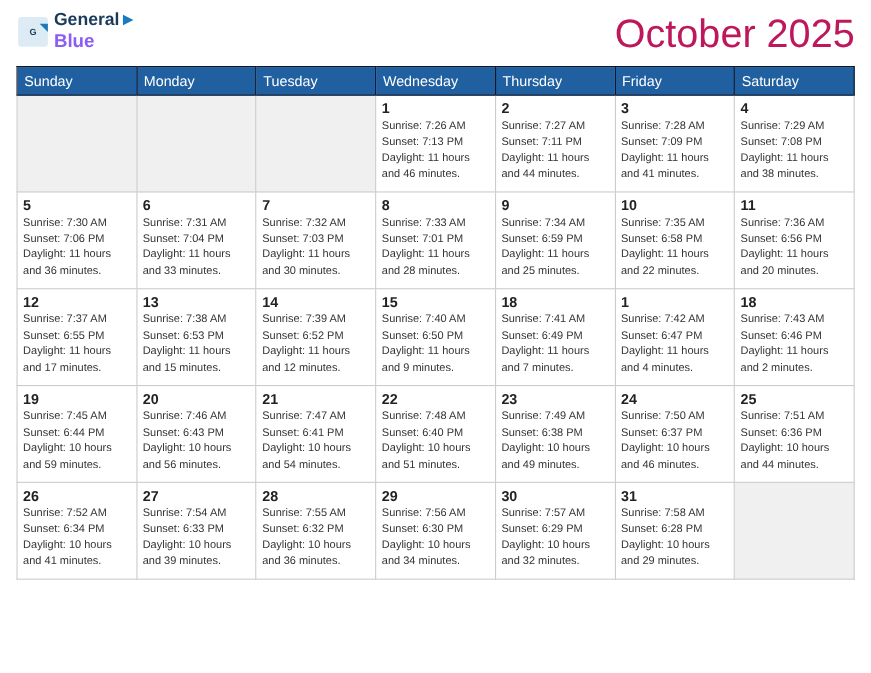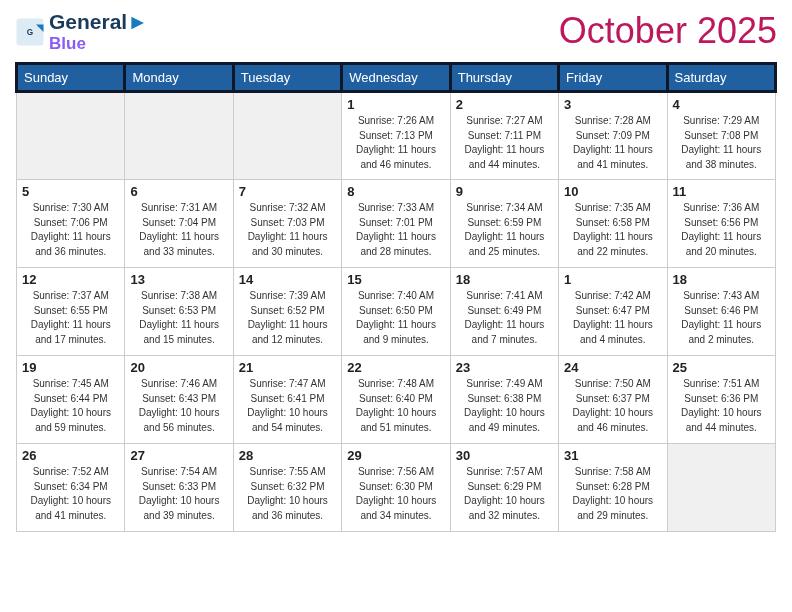--- a/index.html
+++ b/index.html
@@ -5,39 +5,39 @@
     * { box-sizing: border-box; margin: 0; padding: 0; }
     body { font-family: Arial, sans-serif; background: #fff; width: 792px; height: 612px; overflow: hidden; }
     .container { width: 792px; padding: 10px 15px; }
     .header { display: flex; justify-content: space-between; align-items: flex-start; margin-bottom: 8px; }
     .logo { display: flex; align-items: center; }
     .logo-icon { width: 30px; height: 30px; margin-right: 4px; }
     .title-block { text-align: right; }
     .month-title { font-size: 36px; color: #be185d; font-weight: 300; }
     .location { font-size: 16px; color: #555; }
     table { width: 100%; border-collapse: collapse; table-layout: fixed; }
-    th { background: #2060a0; color: #fff; text-align: left; padding: 5px 6px; font-size: 13px; font-weight: normal; border: 3px solid #0f172a; }
+    th { background: #2060a0; color: #fff; text-align: left; padding: 5px 6px; font-size: 13px; font-weight: normal; border: 1px solid #0f172a; }
     td { vertical-align: top; padding: 4px 5px; border: 1px solid #ccc; font-size: 10.5px; color: #333; height: 88px; background: #fff; }
     td.shaded { background: #f0f0f0; }
     .day-num { font-size: 13px; font-weight: bold; color: #222; display: block; margin-bottom: 2px; }
-    .day-info { font-size: 10px; color: #333; line-height: 1.45; text-align: center; }
+    .day-info { font-size: 10px; color: #333; line-height: 1.45; }
   </style>
 </head>
 <body>
 
 <div class="container">
   <div class="header">
     <div class="logo">
       <svg class="logo-icon" viewBox="0 0 40 40">
         <rect x="2" y="2" width="36" height="36" rx="4" fill="#1a7abf" opacity="0.15"></rect>
         <text x="20" y="24" text-anchor="middle" font-size="11" fill="#1a3a5c" font-weight="bold" font-family="Arial">G</text>
         <polygon points="28,10 38,10 38,20" fill="#1a7abf"></polygon>
       </svg>
       <div>
-        <div style="font-size:21px;font-weight:bold;color:#1a3a5c;">General<span style="color:#1a7abf;">►</span></div>
+        <div style="font-size:16px;font-weight:bold;color:#1a3a5c;">General<span style="color:#1a7abf;">►</span></div>
         <div style="font-size:17px;font-weight:bold;color:#8b5cf6;">Blue</div>
       </div>
     </div>
     <div class="title-block">
       <div class="month-title">October 2025</div>
     </div>
   </div>
 
   <table>
     <thead>

